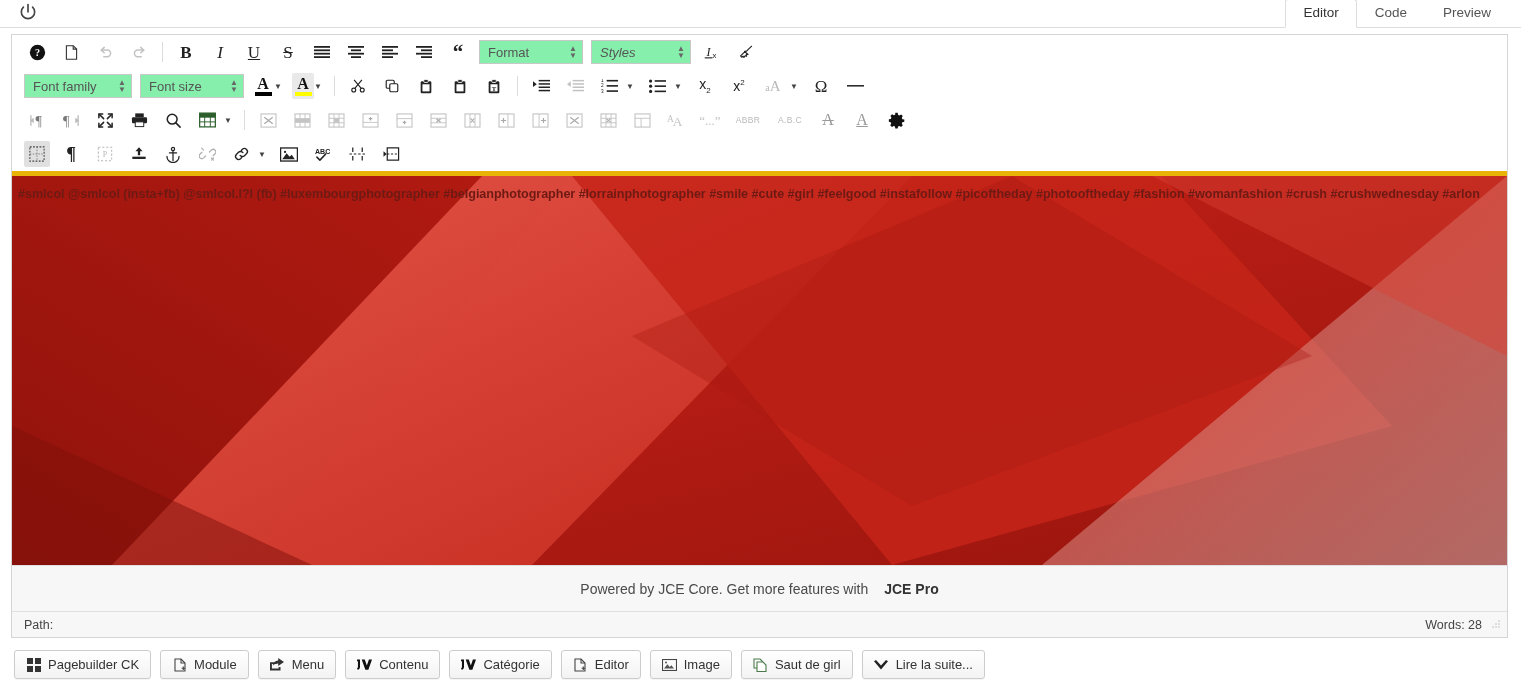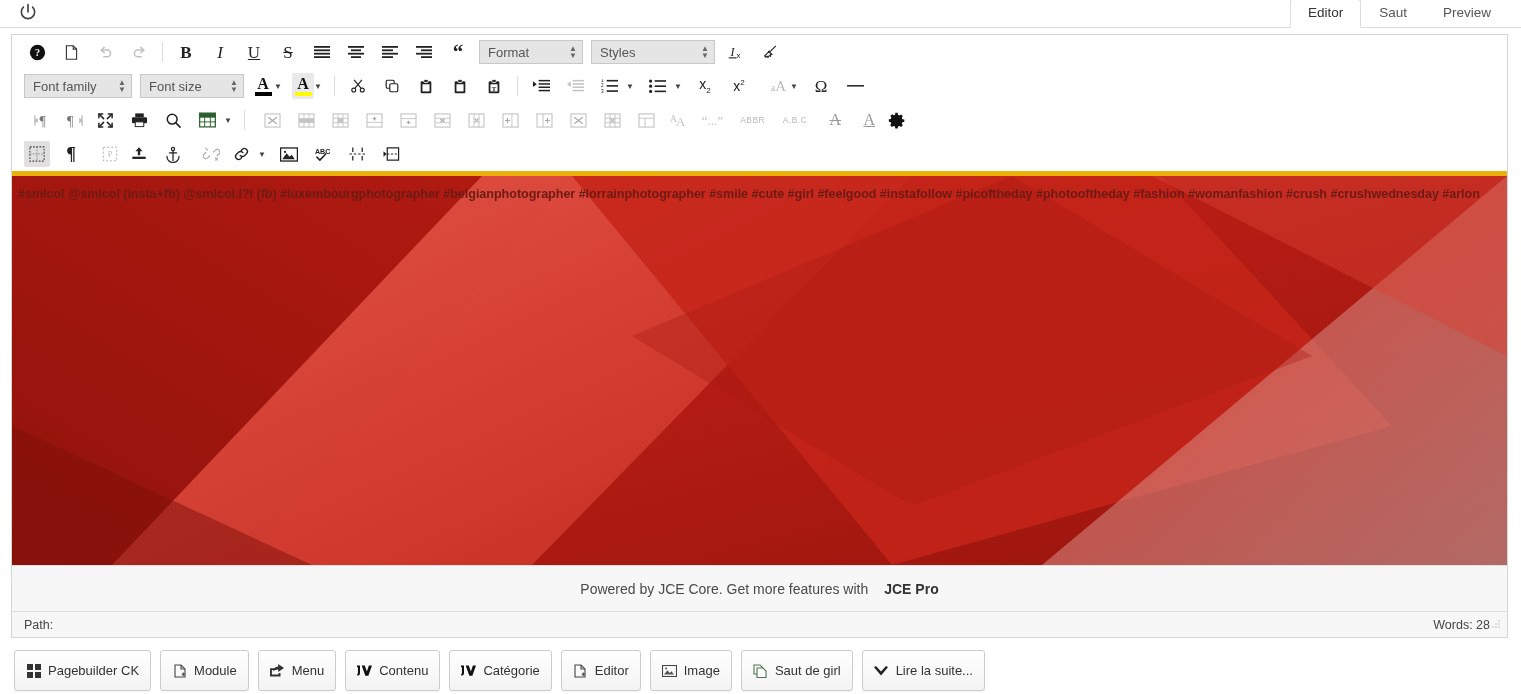--- a/index.html
+++ b/index.html
@@ -71,56 +71,56 @@
     justify-content: center;
     margin: 0 4px;
     border-radius: 2px;
     color: #222222;
     font-size: 15px;
     line-height: 1;
     user-select: none;
   }
   .btn.pressed { background: #e0e0e0; }
   .btn.disabled { color: #c2c2c2; }
-  .btn.faded { color: #b9b9b9; justify-content: flex-end; }
+  .btn.faded { color: #b9b9b9; }
   .btn svg { display: block; }
   .sep {
     width: 1px; height: 20px;
     background: #dcdcdc;
     margin: 0 6px;
   }
   .arrow {
     width: 12px; height: 26px;
     display: flex; align-items: center; justify-content: center;
     font-size: 8px; color: #444;
     margin-right: 4px;
     margin-left: -2px;
   }
   .selectbox {
     height: 24px;
     border: 1px solid #c8c8c8;
-    background: #e5e5e5;
+    background: #86efac;
     display: flex;
     align-items: center;
     justify-content: space-between;
     padding: 0 5px 0 8px;
     font-size: 13px;
     color: #555555;
     margin: 0 4px;
     box-sizing: border-box;
   }
   .selectbox .spin {
     font-size: 8px;
     color: #666;
     line-height: 7px;
     text-align: center;
     padding-left: 8px;
   }
   .sb-format { width: 104px; }
-  .sb-styles { width: 124px; }
+  .sb-styles { width: 100px; font-style: italic; }
   .sb-fontfamily { width: 108px; }
   .sb-fontsize { width: 104px; }
 
   
   .glyph { font-family: "Liberation Serif", serif; font-size: 17px; }
   .glyph-b { font-weight: bold; }
   .glyph-i { font-style: italic; }
   .glyph-u { text-decoration: underline; }
   .glyph-s { text-decoration: line-through; }
 
@@ -175,36 +175,36 @@
     height: 25px;
     display: flex;
     align-items: center;
     justify-content: space-between;
     padding: 0 6px 0 12px;
     font-size: 12.5px;
     color: #444444;
     background: #f7f7f7;
     text-align: right;
   }
-  .status-right { display: flex; align-items: center; }
+  .status-right { display: flex; align-items: center; gap: 8px; }
   .grip { width: 11px; height: 11px; opacity: .55; }
 
   
   .btnbar {
     display: flex;
     align-items: center;
     gap: 9px;
     padding: 12px 0 0 14px;
   }
   .xtdbtn {
     display: flex;
     align-items: center;
     gap: 7px;
     height: 27px;
-    padding: 6px 11px;
+    padding: 0 11px;
     border: 1px solid #cccccc;
     border-radius: 3px;
     background: linear-gradient(#ffffff, #f3f3f3);
     font-size: 13px;
     color: #333333;
     box-shadow: 0 1px 0 rgba(0,0,0,.04);
     white-space: nowrap;
   }
   .xtdbtn .ic { width: 15px; height: 15px; display:flex; align-items:center; justify-content:center; }
 </style>
@@ -213,21 +213,21 @@
 
 <div class="topbar">
   <span class="power-icon">
     <svg viewBox="0 0 24 24" width="20" height="20" fill="none" stroke="#444" stroke-width="2" stroke-linecap="round">
       <path d="M12 3 V 12"></path>
       <path d="M6.5 6.2 A 8 8 0 1 0 17.5 6.2"></path>
     </svg>
   </span>
   <div class="tabs">
     <div class="tab active">Editor</div>
-    <div class="tab">Saut</div>
+    <div class="tab">Code</div>
     <div class="tab">Preview</div>
   </div>
 </div>
 
 <div class="editor">
 
   <div class="toolbar">
 
     <div class="trow">
       <div class="btn">

